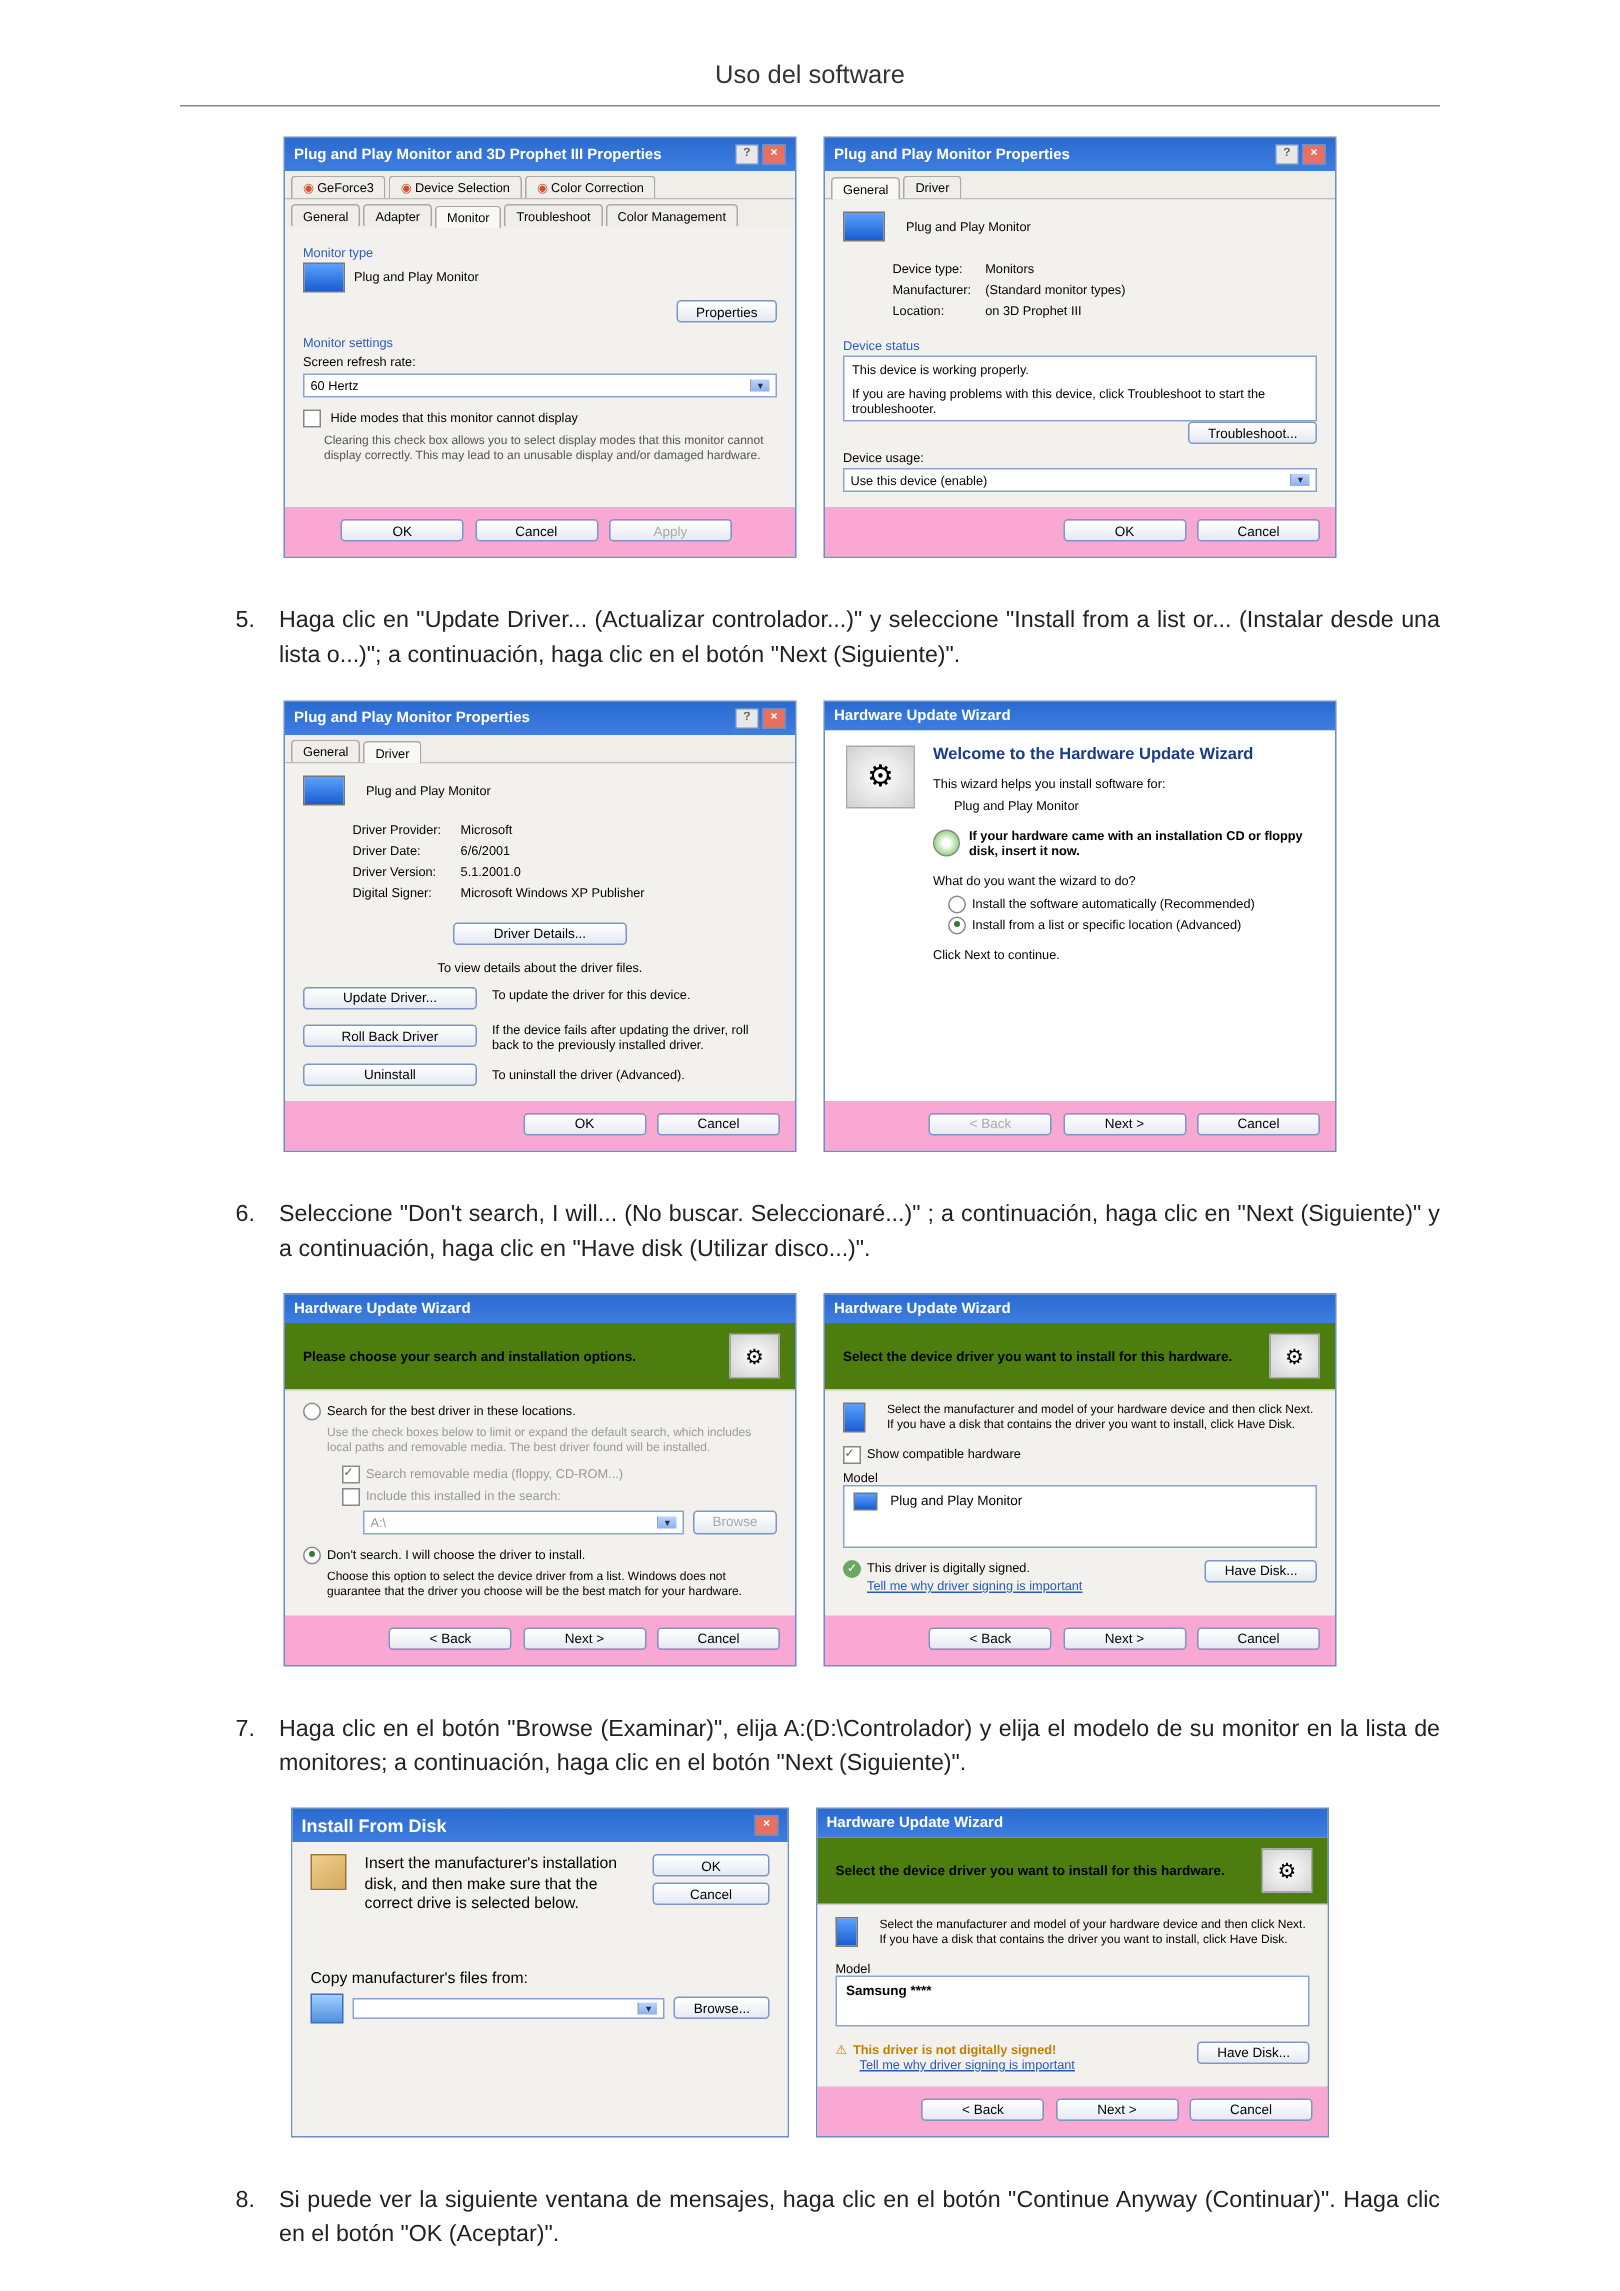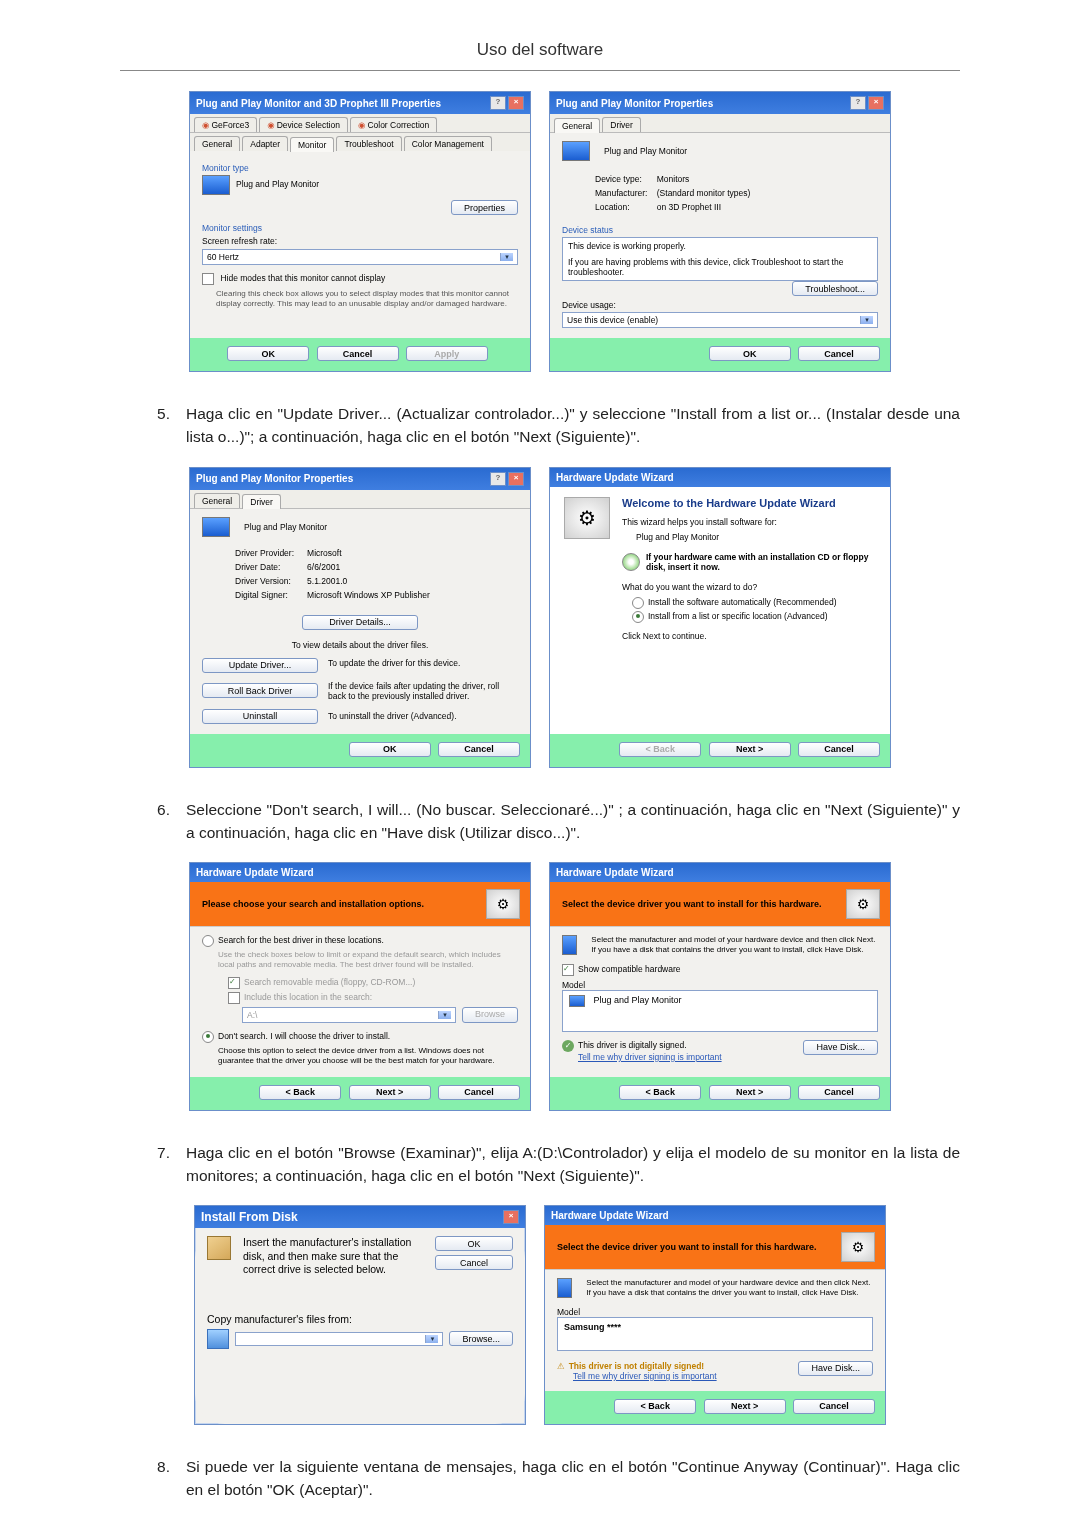--- a/index.html
+++ b/index.html
@@ -141,22 +141,21 @@
     .textbox {
       border: 1px solid #8aa2cc;
       background: #fff;
       padding: 3px 5px;
       font-size: 8.5px;
       min-height: 28px;
     }
     .btnrow {
       padding: 8px 10px 10px 0;
       text-align: right;
-      background: #86efac;
-      font-weight: bold;
+      background: #f9a8d4;
     }
     .btnrow .xpbtn {
       min-width: 56px;
       margin-left: 5px;
     }
     .xpbtn.disabled {
       color: #aaa;
     }
     .step {
       display: flex;
@@ -172,21 +171,21 @@
       flex-shrink: 0;
     }
     .step .txt {
       text-align: justify;
     }
     .wizard-head {
       display: flex;
       justify-content: space-between;
       align-items: center;
       padding: 7px 10px 7px 12px;
-      background: #f97316;
+      background: #4d7c0f;
       border-bottom: 1px solid #ccc;
     }
     .wizard-head .txt {
       font-size: 9px;
       font-weight: bold;
     }
     .wizard-icon {
       width: 32px;
       height: 28px;
       background: radial-gradient(#fff, #d0d0d0);
@@ -500,21 +499,21 @@
         <span class="btns"></span>
       </div>
       <div class="wizard-head">
         <span class="txt">Please choose your search and installation options.</span>
         <span class="wizard-icon">⚙</span>
       </div>
       <div class="body" style="background:#f2f1ee;">
         <div><span class="radio"></span><span>Search for the best driver in these locations.</span></div>
         <div class="disabled-txt" style="font-size:8px;margin:3px 0 6px 16px;line-height:1.3;">Use the check boxes below to limit or expand the default search, which includes local paths and removable media. The best driver found will be installed.</div>
         <div class="disabled-txt" style="margin-left:26px;"><span class="check sel"></span><span>Search removable media (floppy, CD-ROM...)</span></div>
-        <div class="disabled-txt" style="margin:3px 0 3px 26px;"><span class="check"></span><span>Include this location in the search:</span></div>
+        <div class="disabled-txt" style="margin:3px 0 3px 26px;"><span class="check"></span><span>Include this installed in the search:</span></div>
         <div style="display:flex;gap:6px;margin-left:40px;margin-bottom:8px;">
           <div class="combo disabled-txt" style="flex:1;">
               <span>A:\</span>
               <span class="arrow">▾</span>
             </div>
           <span class="xpbtn disabled">Browse</span>
         </div>
         <div><span class="radio sel"></span><span>Don't search. I will choose the driver to install.</span></div>
         <div style="font-size:8px;margin:3px 0 0 16px;line-height:1.3;">Choose this option to select the device driver from a list. Windows does not guarantee that the driver you choose will be the best match for your hardware.</div>
       </div>
@@ -567,21 +566,21 @@
 
   <div class="row">
 
     <div class="dialog" style="width:330px;">
       <div class="titlebar" style="font-size:12px;">
         <span>Install From Disk</span>
         <span class="btns">
             <span class="winbtn close">×</span>
           </span>
       </div>
-      <div class="body" style="border-radius:30px;">
+      <div class="body" style="">
         <div style="display:flex;gap:12px;align-items:flex-start;">
           <span class="box-icon"></span>
           <span style="flex:1;font-size:10.5px;line-height:1.3;">Insert the manufacturer's installation disk, and then make sure that the correct drive is selected below.</span>
           <div style="display:flex;flex-direction:column;gap:4px;">
             <span class="xpbtn" style="min-width:52px;">OK</span>
             <span class="xpbtn" style="min-width:52px;">Cancel</span>
           </div>
         </div>
         <div style="margin:36px 0 4px 0;font-size:10.5px;">Copy manufacturer's files from:</div>
         <div style="display:flex;gap:6px;align-items:center;">

